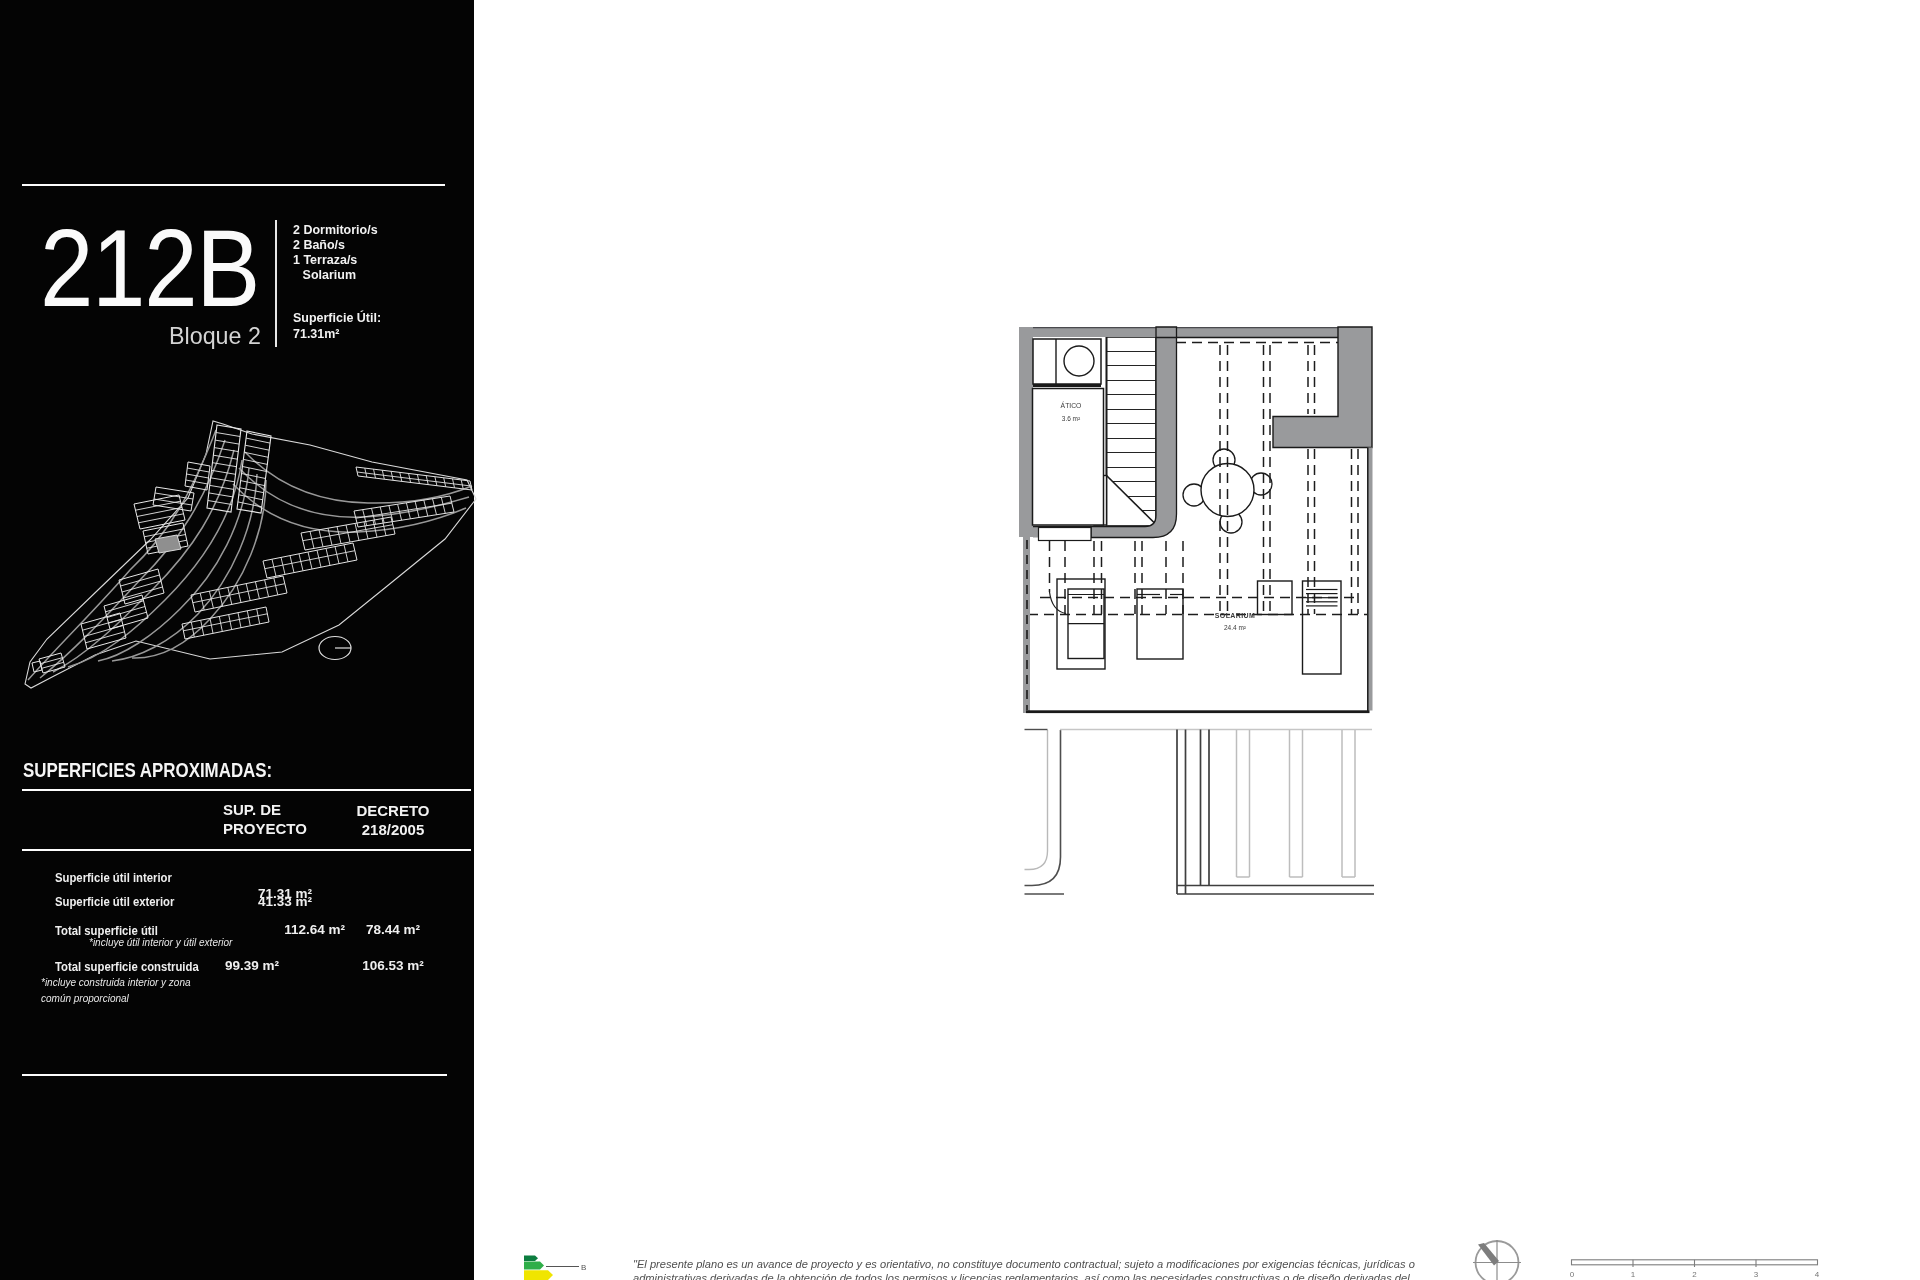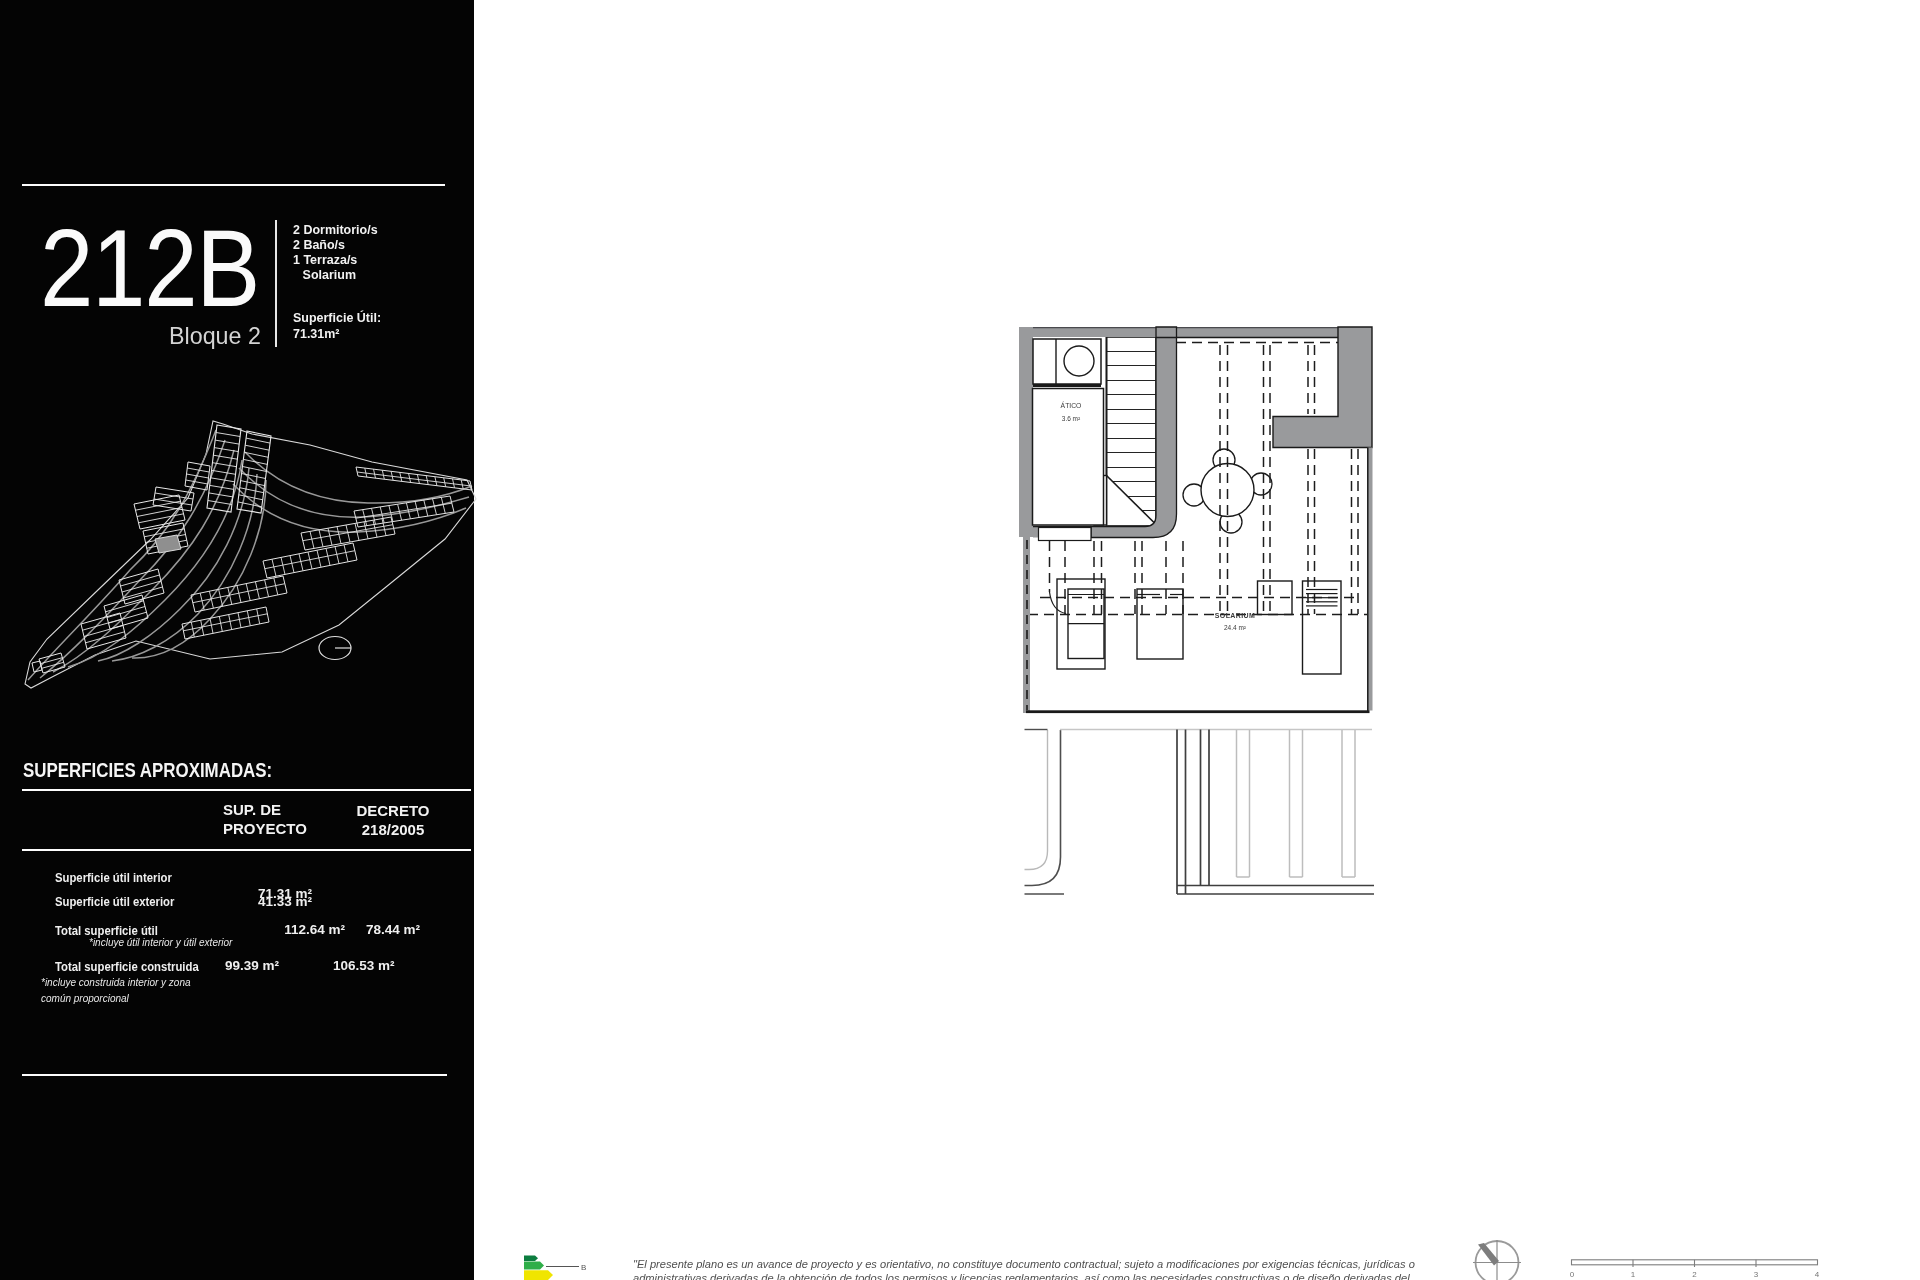--- a/index.html
+++ b/index.html
@@ -245,21 +245,21 @@
 <div class="abs" style="left:225px;top:922px;width:120px;text-align:right;color:#efefef;font-size:13.5px;font-weight:bold;">112.64 m²</div>
 
 <div class="abs" style="left:333px;top:922px;width:120px;text-align:center;color:#efefef;font-size:13.5px;font-weight:bold;">78.44 m²</div>
 
 <div class="abs" style="left:55px;top:958.5px;color:#efefef;font-size:13px;font-weight:bold;transform:scaleX(0.87);transform-origin:0 0;">Total superficie construida</div>
 
 <div class="abs" style="left:41px;top:975px;color:#e8e8e8;font-size:10px;font-style:italic;line-height:15.8px;">*incluye construida interior y zona<br>común proporcional</div>
 
 <div class="abs" style="left:225px;top:958px;width:120px;text-align:left;color:#efefef;font-size:13.5px;font-weight:bold;">99.39 m²</div>
 
-<div class="abs" style="left:333px;top:958px;width:120px;text-align:left;color:#efefef;font-size:13.5px;font-weight:bold;">106.53 m²</div>
+<div class="abs" style="left:333px;top:958px;width:120px;text-align:center;color:#efefef;font-size:13.5px;font-weight:bold;">106.53 m²</div>
 
 <div class="abs" style="left:22px;top:1074px;width:425px;height:1.5px;background:#fdfdfd;"></div>
 
 <svg class="abs" style="left:1000px;top:300px;" width="400" height="620" viewBox="1000 300 400 620">
 <g fill="none" stroke="none">
 
   <rect x="1057" y="579" width="48" height="90" fill="#ffffff" stroke="#1a1a1a" stroke-width="1.4"></rect>
 
   <rect x="1068" y="589" width="36" height="69.5" fill="#ffffff" stroke="#1a1a1a" stroke-width="1.4"></rect>
   <line x1="1068" y1="594.5" x2="1104" y2="594.5" stroke="#1a1a1a" stroke-width="1.2"></line>

